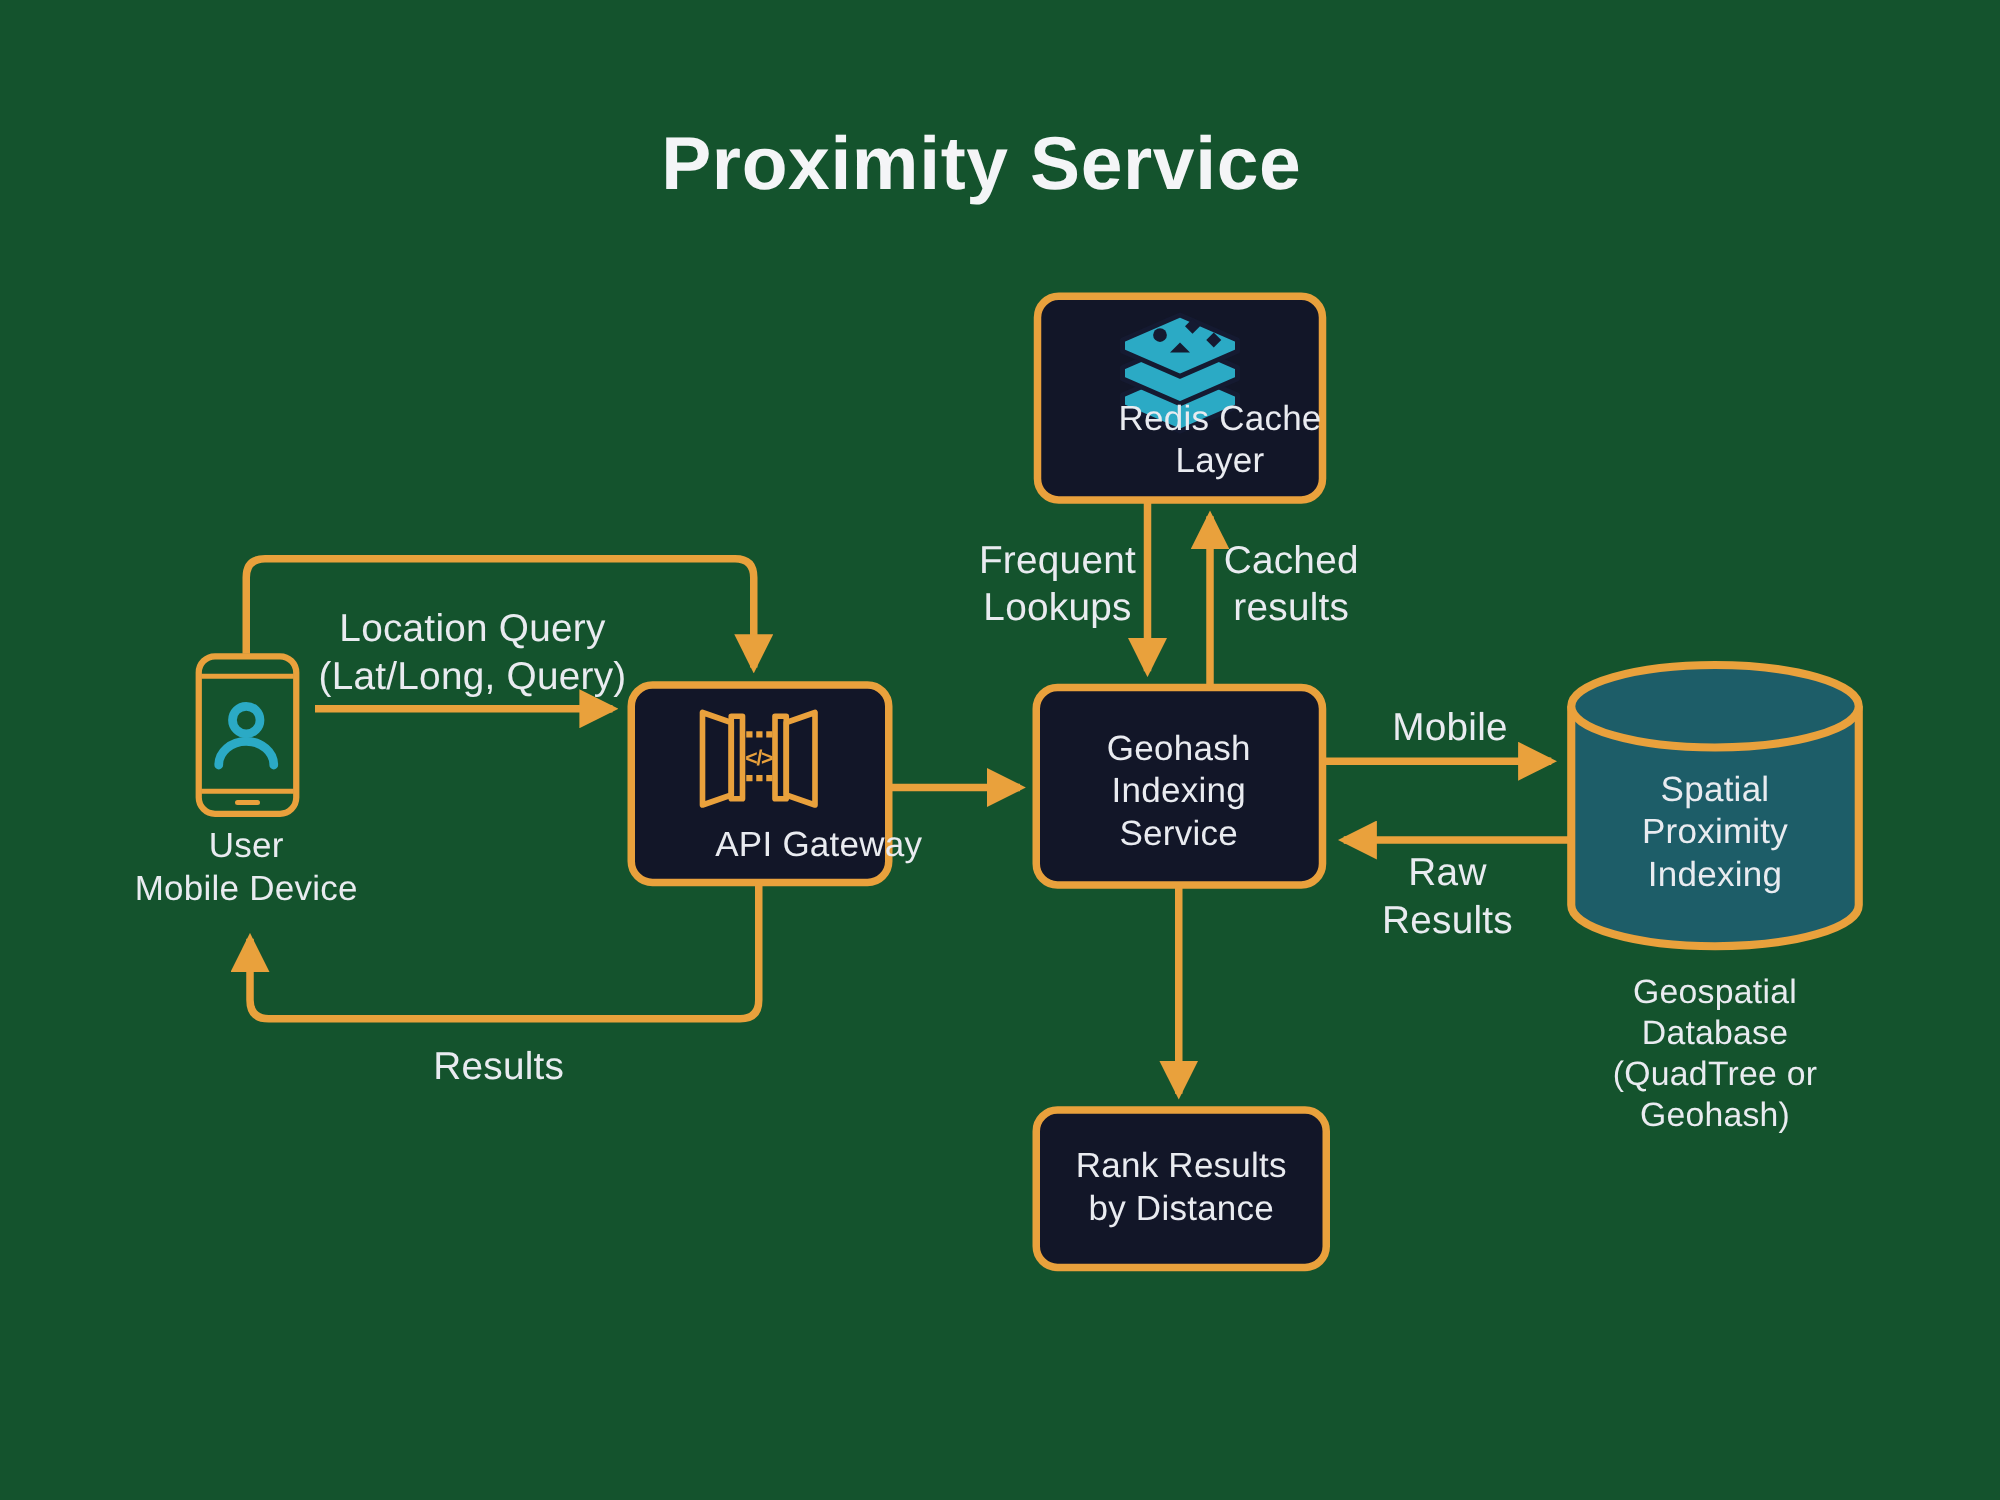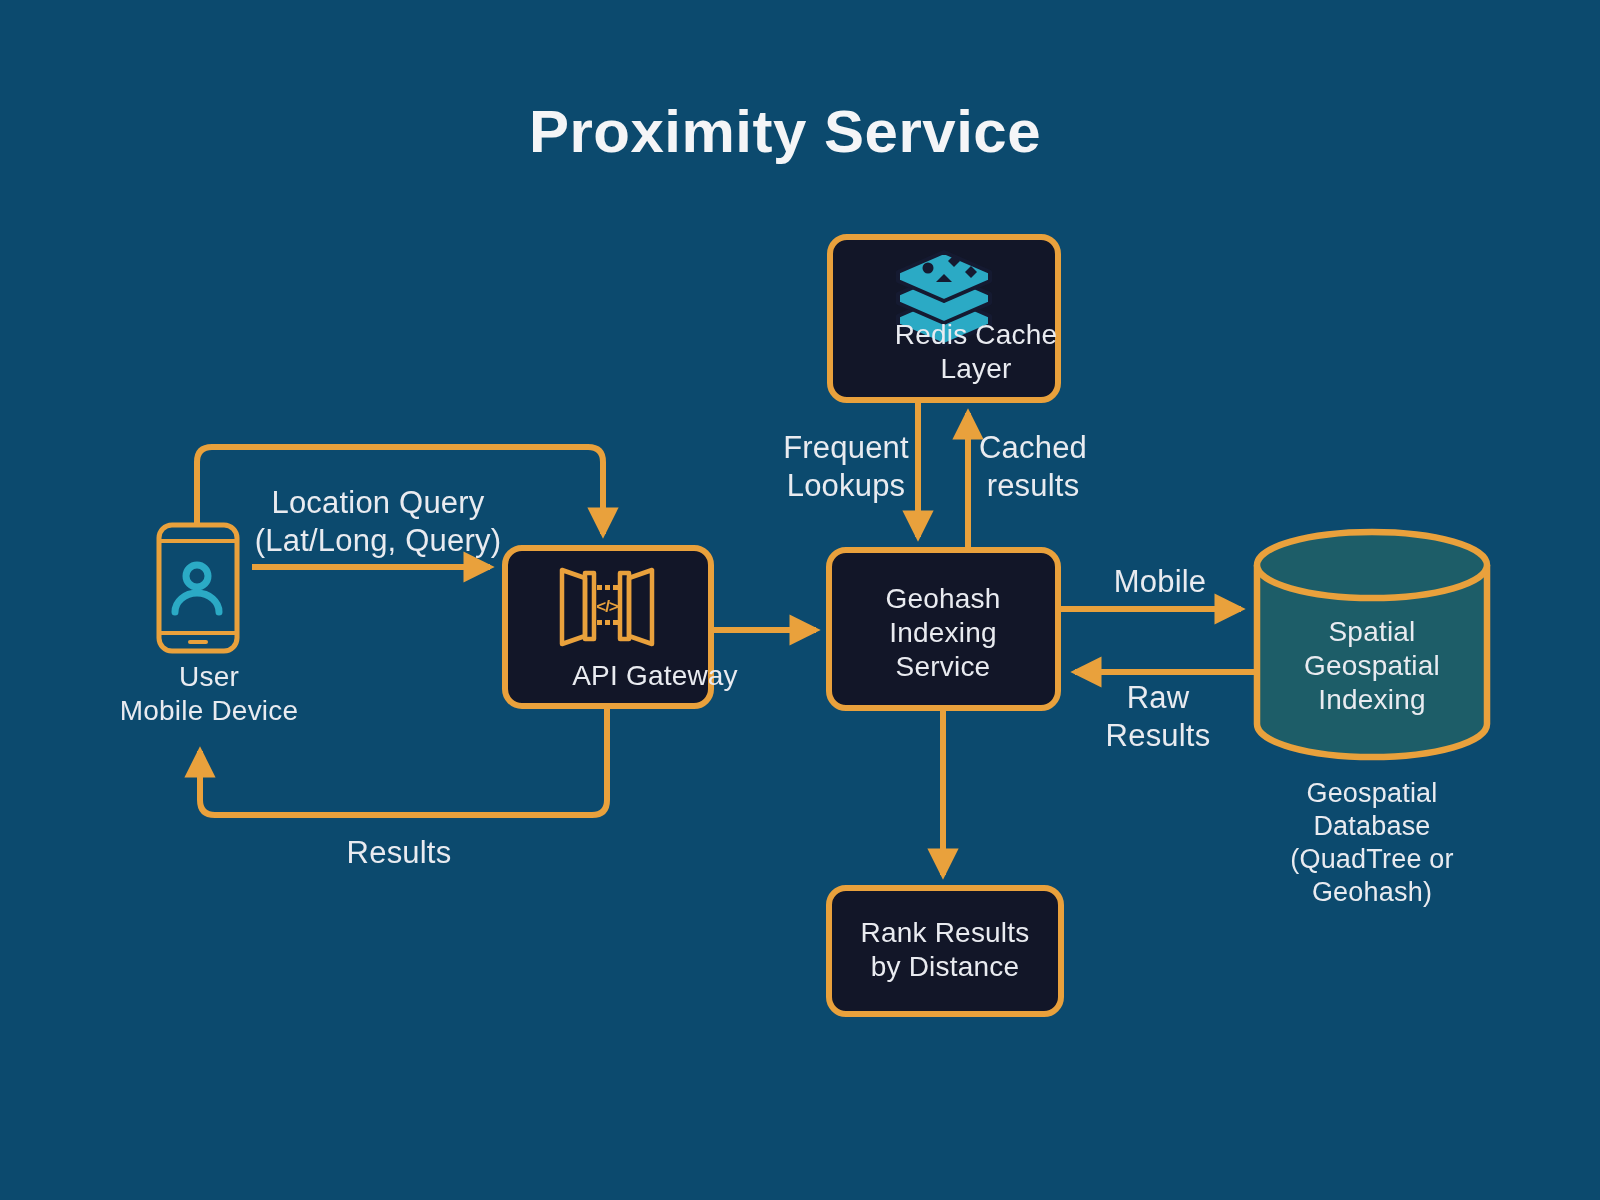--- a/index.html
+++ b/index.html
@@ -1,18 +1,18 @@
 <!DOCTYPE html>
 <html><head>
 <meta charset="utf-8">
 <style>
   html,body { margin:0; padding:0; background:#10142a; }
   .stage {
     position:relative; width:1600px; height:1200px;
-    background:#0c4a6e;
+    background:#14532d;
     font-family:"Liberation Sans", sans-serif;
     overflow:hidden;
   }
   .stage svg { position:absolute; left:0; top:0; }
   .label {
     position:absolute; transform:translate(-50%,-50%);
     color:#e9ebf0; text-align:center; white-space:pre-line;
     line-height:1.22; letter-spacing:0.2px;
   }
   .title {
@@ -120,24 +120,24 @@
   <div class="icon-code" style="left:607px; top:607px;">&lt;/&gt;</div>
 
   <div class="label node-label" style="left:976px; top:352px;">Redis Cache
 Layer</div>
   <div class="label node-label" style="left:607px; top:676px;margin-left:48px;">API Gateway</div>
   <div class="label node-label" style="left:943px; top:633px;">Geohash
 Indexing
 Service</div>
   <div class="label node-label" style="left:945px; top:950px;">Rank Results
 by Distance</div>
-  <div class="label node-label" style="left:197px; top:694px;margin-left:12px;">User
+  <div class="label node-label" style="left:197px; top:694px;">User
 Mobile Device</div>
   <div class="label node-label" style="left:1372px; top:666px;">Spatial
-Geospatial
+Proximity
 Indexing</div>
   <div class="label caption" style="left:1372px; top:843px;">Geospatial
 Database
 (QuadTree or
 Geohash)</div>
 
   <div class="label edge-label" style="left:378px; top:522px;">Location Query
 (Lat/Long, Query)</div>
   <div class="label edge-label" style="left:846px; top:467px;">Frequent
 Lookups</div>

